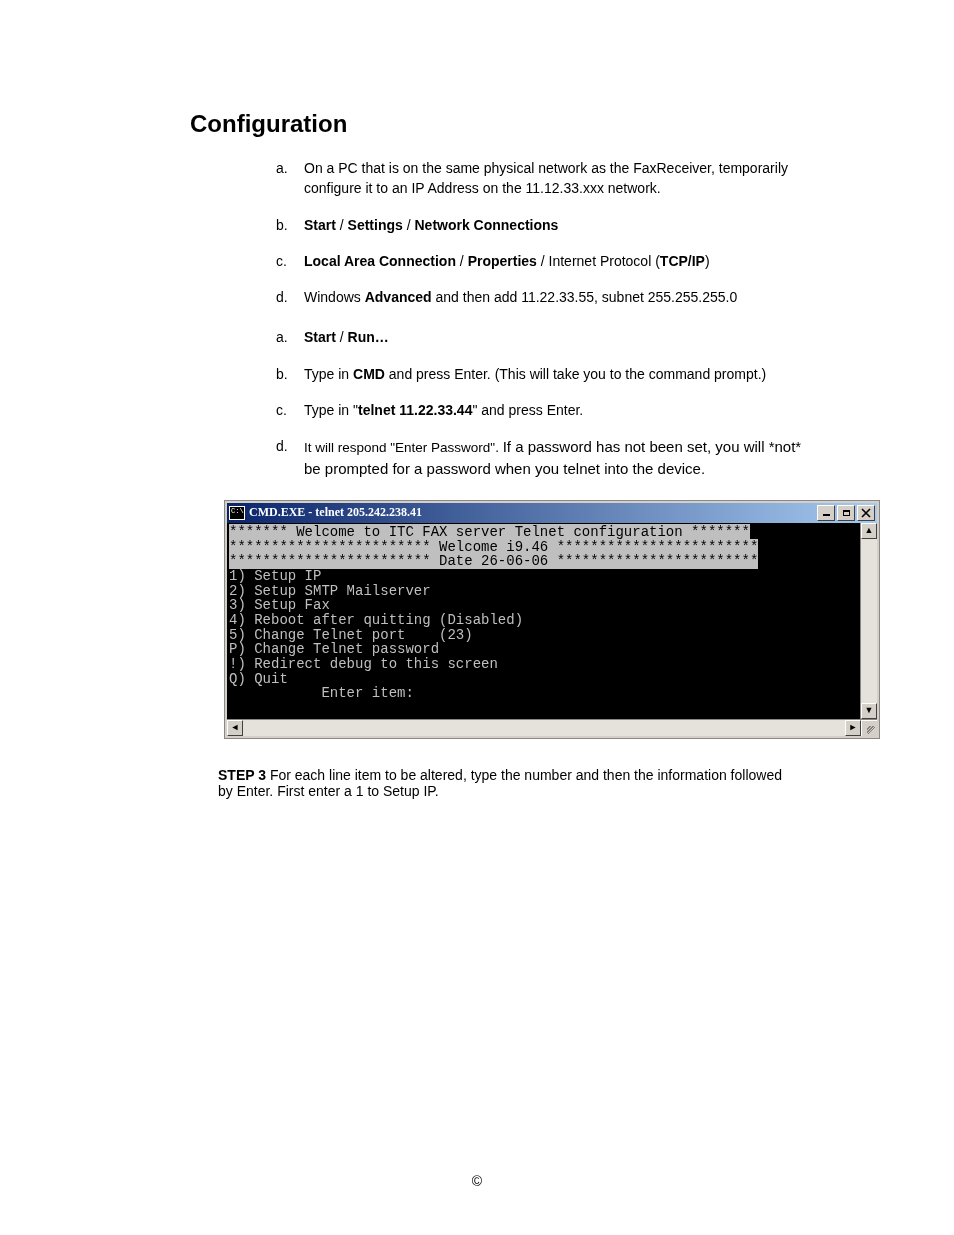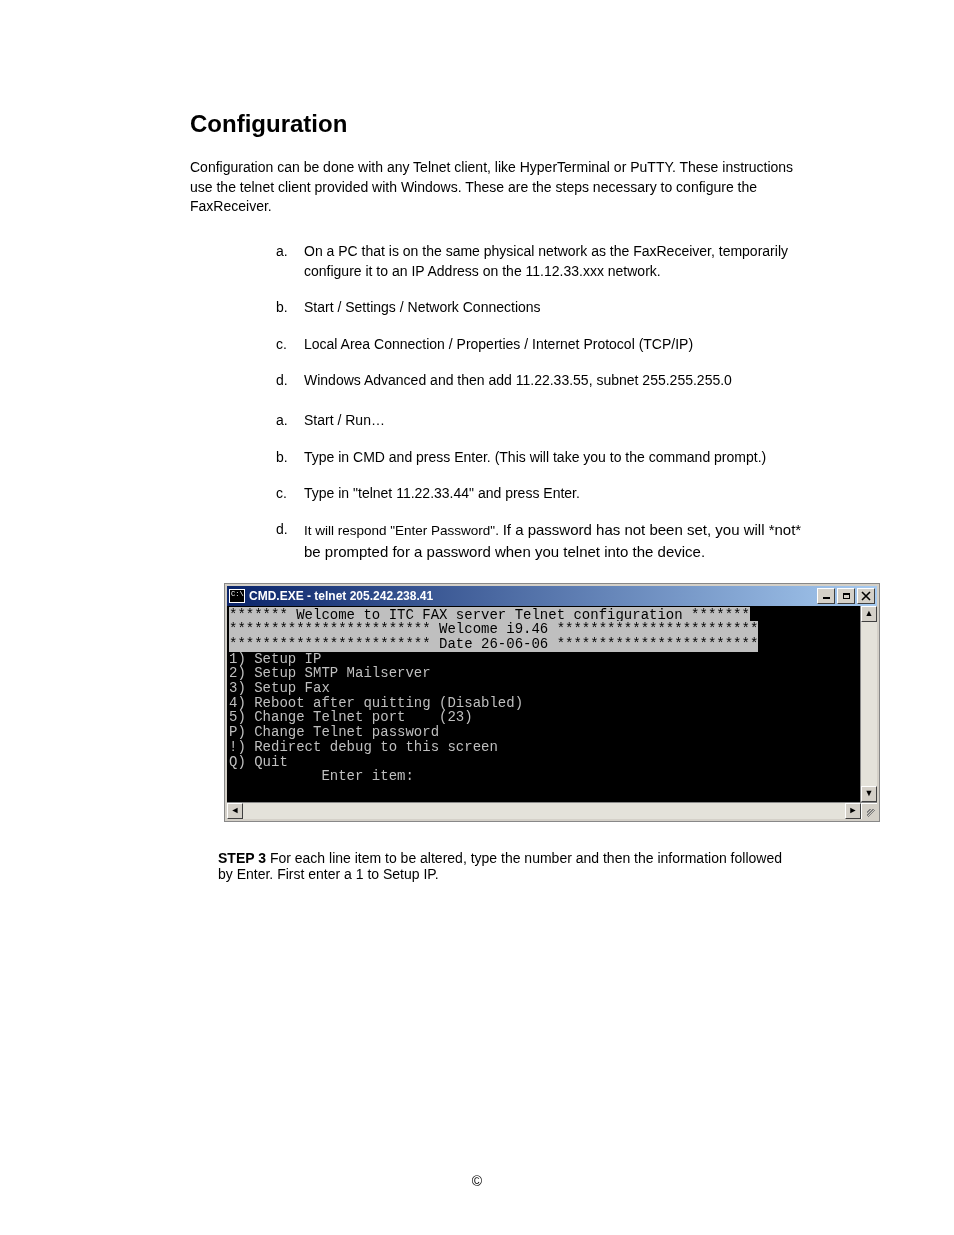--- a/index.html
+++ b/index.html
@@ -44,21 +44,21 @@
     line-height: 1.45;
     display: flex;
   }
   .sub-item .letter {
     width: 28px;
     flex-shrink: 0;
   }
   .sub-item .content {
     flex: 1;
   }
-  .b { font-weight: normal; }
+  .b { font-weight: bold; }
 
   
   .term-window {
     margin: 6px 0 28px 34px;
     width: 656px;
     border: 1px solid #888;
     box-sizing: border-box;
     background: #d4d0c8;
     padding: 2px;
   }
@@ -80,21 +80,21 @@
   .term-titlebar .tb-icon::after{
     content:"C:\\";
     position:absolute;
     left:1px; top:0;
     font-size:7px;
     color:#fff;
     font-family: "Courier New", monospace;
   }
   .term-titlebar .tb-title {
     color: #fff;
-    font-family: Liberation Sans, sans-serif;
+    font-family: Liberation Serif, serif;
     font-size: 12px;
     font-weight: bold;
     flex: 1;
   }
   .tb-buttons {
     display: flex;
     gap: 2px;
   }
   .tb-btn {
     width: 16px;
@@ -188,21 +188,20 @@
     font-size: 14px;
   }
 </style>
 </head>
 <body>
 
 <div class="page">
 
   <h1 class="title">Configuration</h1>
 
-  <p class="intro">Configuration can be done with any Telnet client, like HyperTerminal or PuTTY. These instructions use the telnet client provided with Windows. These are the steps necessary to configure the FaxReceiver.</p>
 
 
   <div class="sublist">
     <div class="sub-item">
       <span class="letter">a.</span>
       <span class="content">On a PC that is on the same physical network as the FaxReceiver, temporarily configure it to an IP Address on the 11.12.33.xxx network.</span>
     </div>
     <div class="sub-item">
       <span class="letter">b.</span>
       <span class="content">

